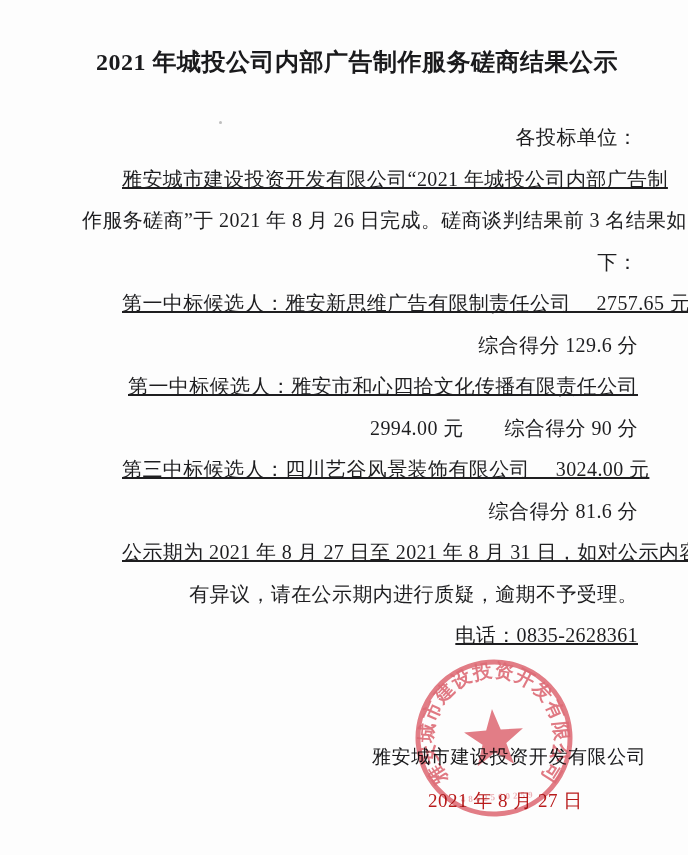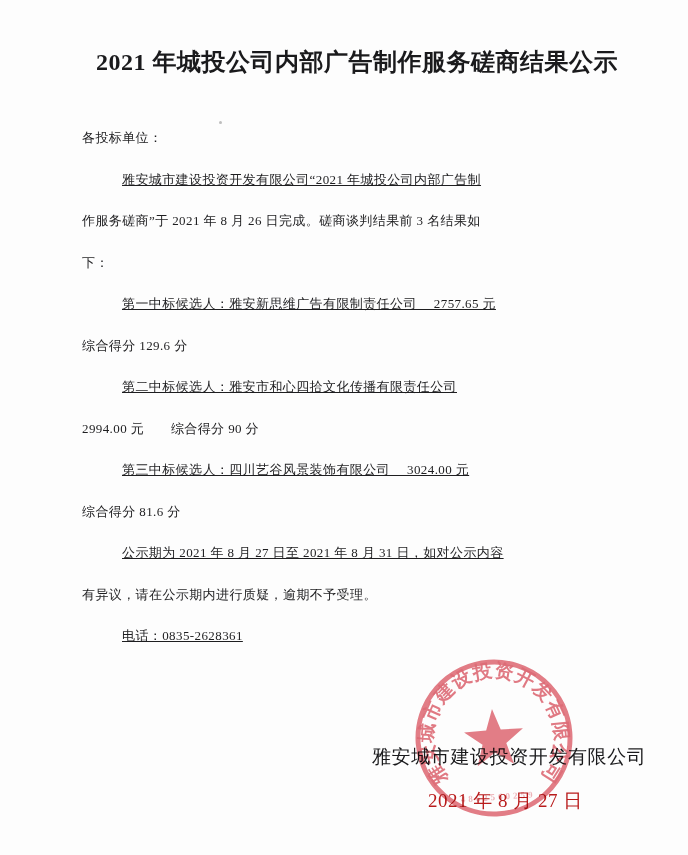--- a/index.html
+++ b/index.html
@@ -30,23 +30,24 @@
   }
   .body-block {
     position: absolute;
     top: 117px;
     left: 82px;
     width: 556px;
   }
   .line {
     height: 41.5px;
     line-height: 41.5px;
-    font-size: 13px;
+    font-size: 20px;
     white-space: nowrap;
     letter-spacing: 0.4px;
+    text-align: right;
   }
   .line.indent {
     padding-left: 40px;
     text-decoration: underline;
   }
   .signature {
     position: absolute;
     top: 744px;
     left: 372px;
     font-size: 19px;
@@ -97,21 +98,21 @@
 
   <div class="speck"></div>
 
   <div class="body-block">
     <div class="line">各投标单位：</div>
     <div class="line indent">雅安城市建设投资开发有限公司“2021 年城投公司内部广告制</div>
     <div class="line">作服务磋商”于 2021 年 8 月 26 日完成。磋商谈判结果前 3 名结果如</div>
     <div class="line">下：</div>
     <div class="line indent">第一中标候选人：雅安新思维广告有限制责任公司　 2757.65 元</div>
     <div class="line">综合得分 129.6 分</div>
-    <div class="line indent">第二中标候选人：雅安市和心四拾文化传播有限责任公司</div>
+    <div class="line indent">第一中标候选人：雅安市和心四拾文化传播有限责任公司</div>
     <div class="line">2994.00 元　　综合得分 90 分</div>
     <div class="line indent">第三中标候选人：四川艺谷风景装饰有限公司　 3024.00 元</div>
     <div class="line">综合得分 81.6 分</div>
     <div class="line indent">公示期为 2021 年 8 月 27 日至 2021 年 8 月 31 日，如对公示内容</div>
     <div class="line">有异议，请在公示期内进行质疑，逾期不予受理。</div>
     <div class="line indent">电话：0835-2628361</div>
   </div>
 
   <div class="signature">雅安城市建设投资开发有限公司</div>
 

